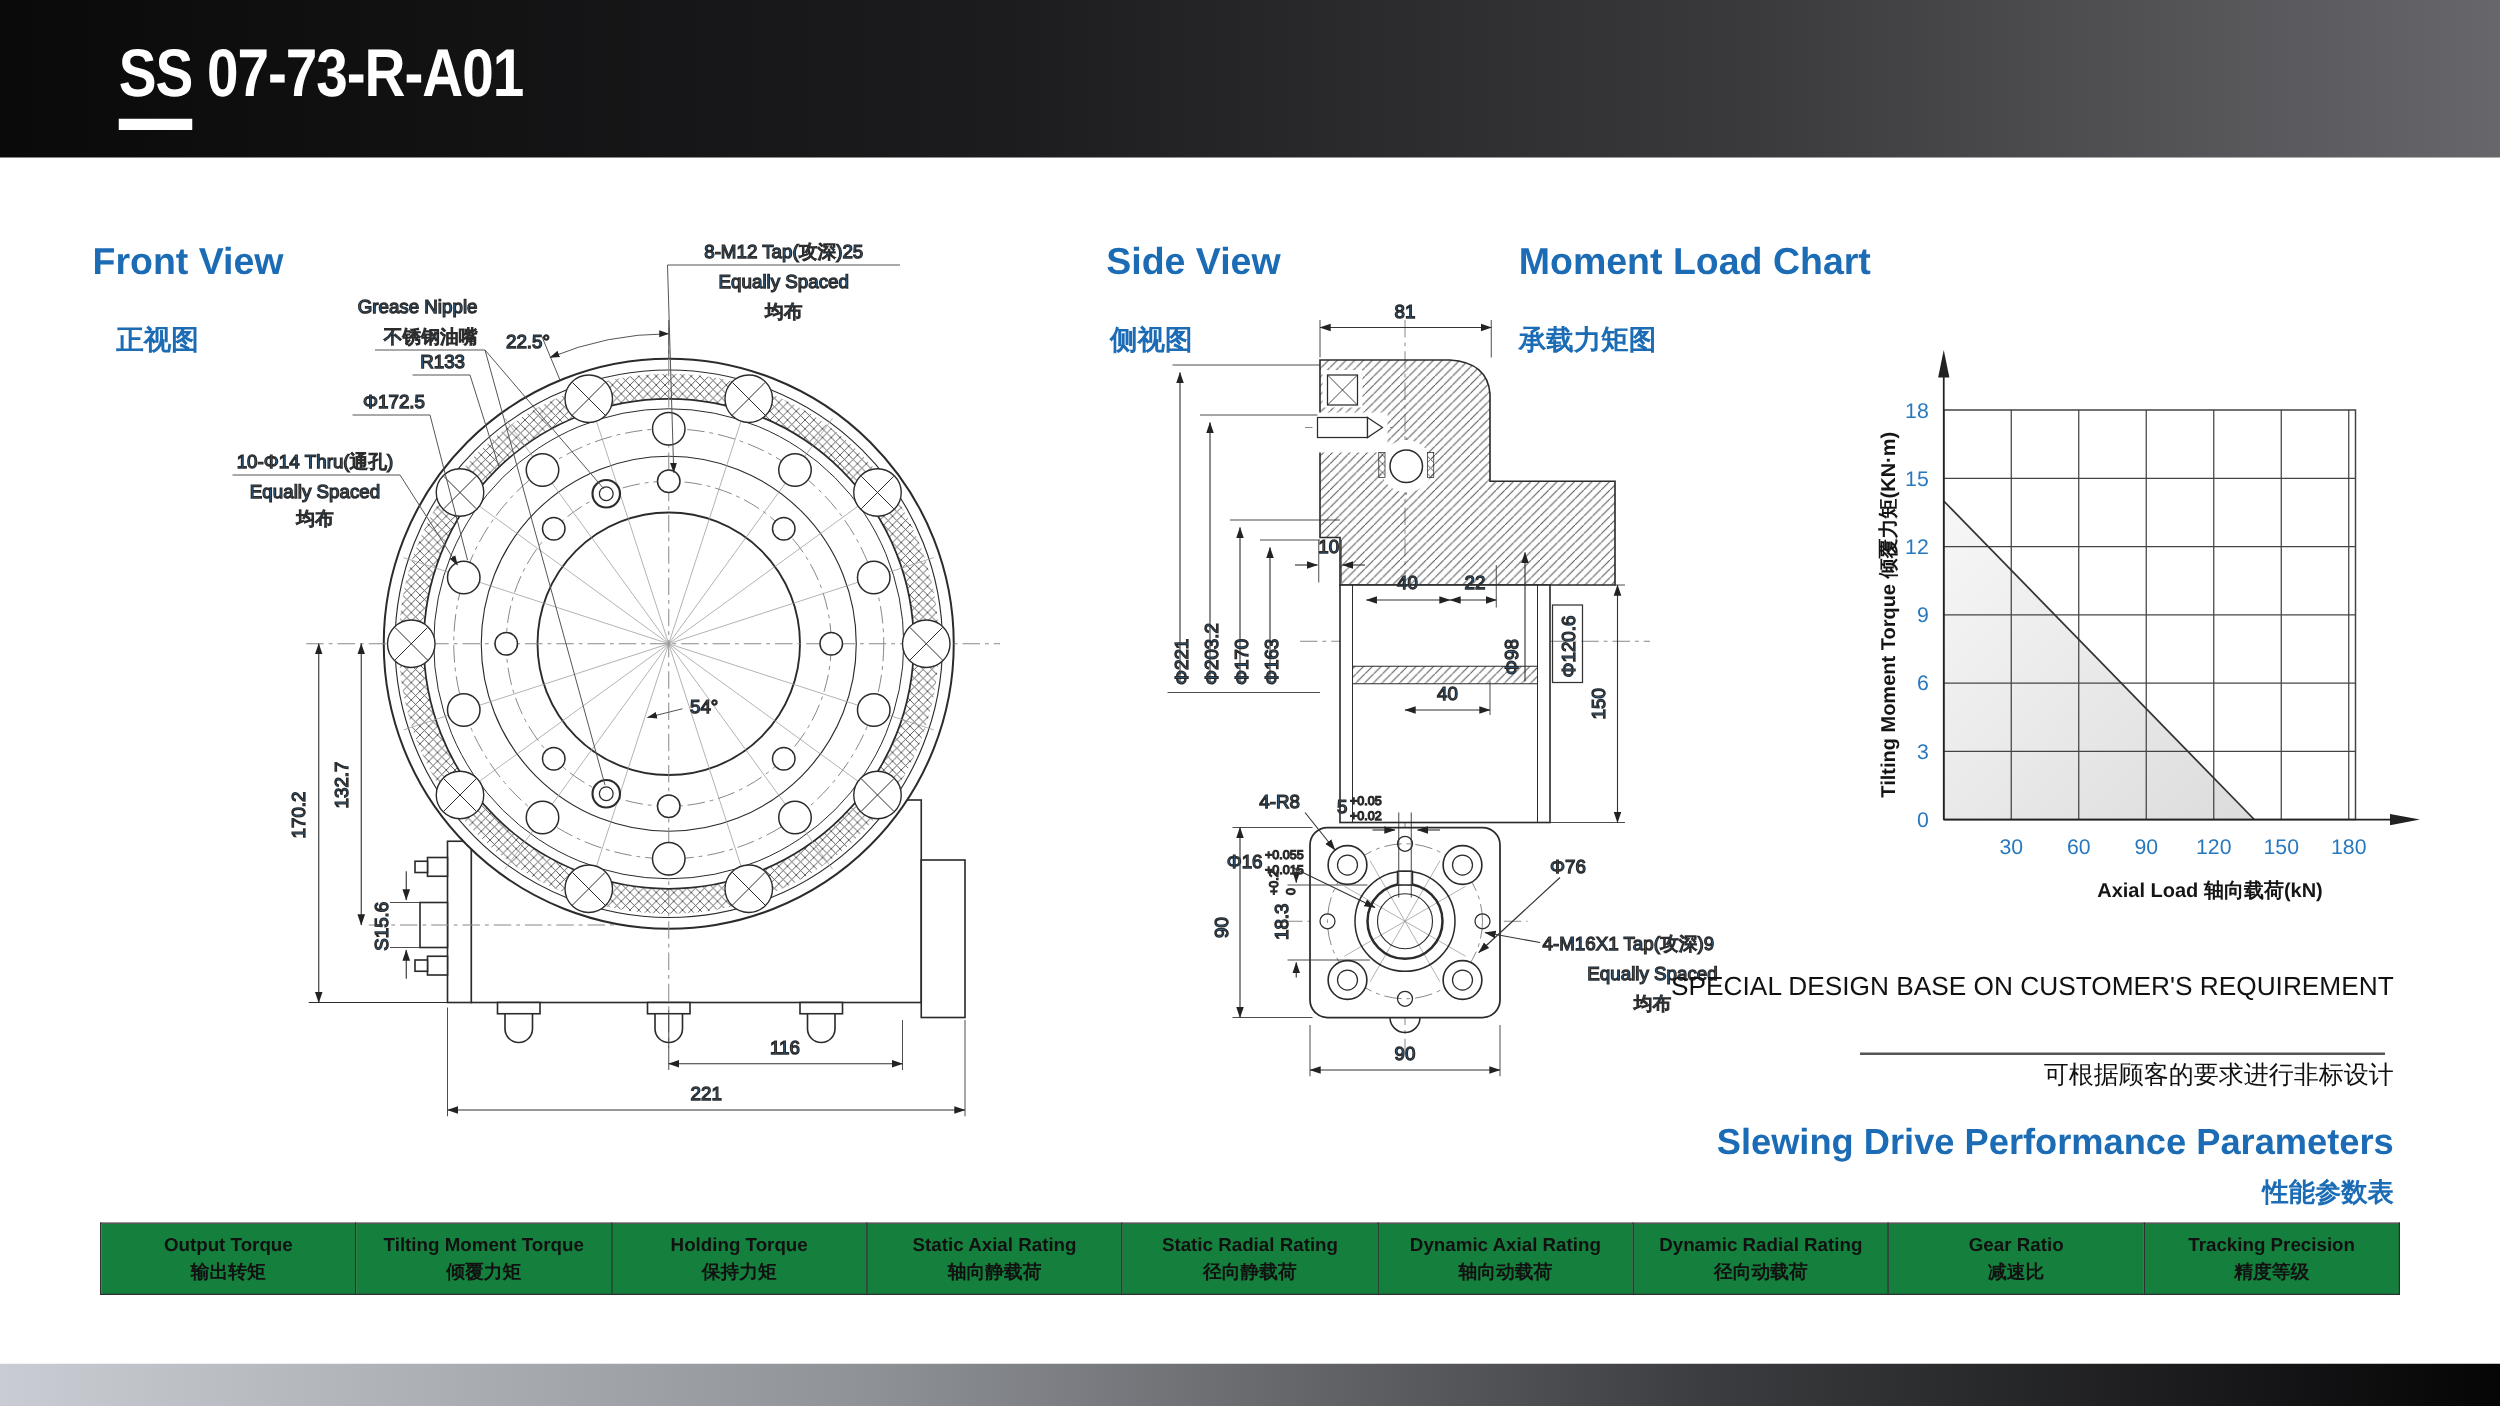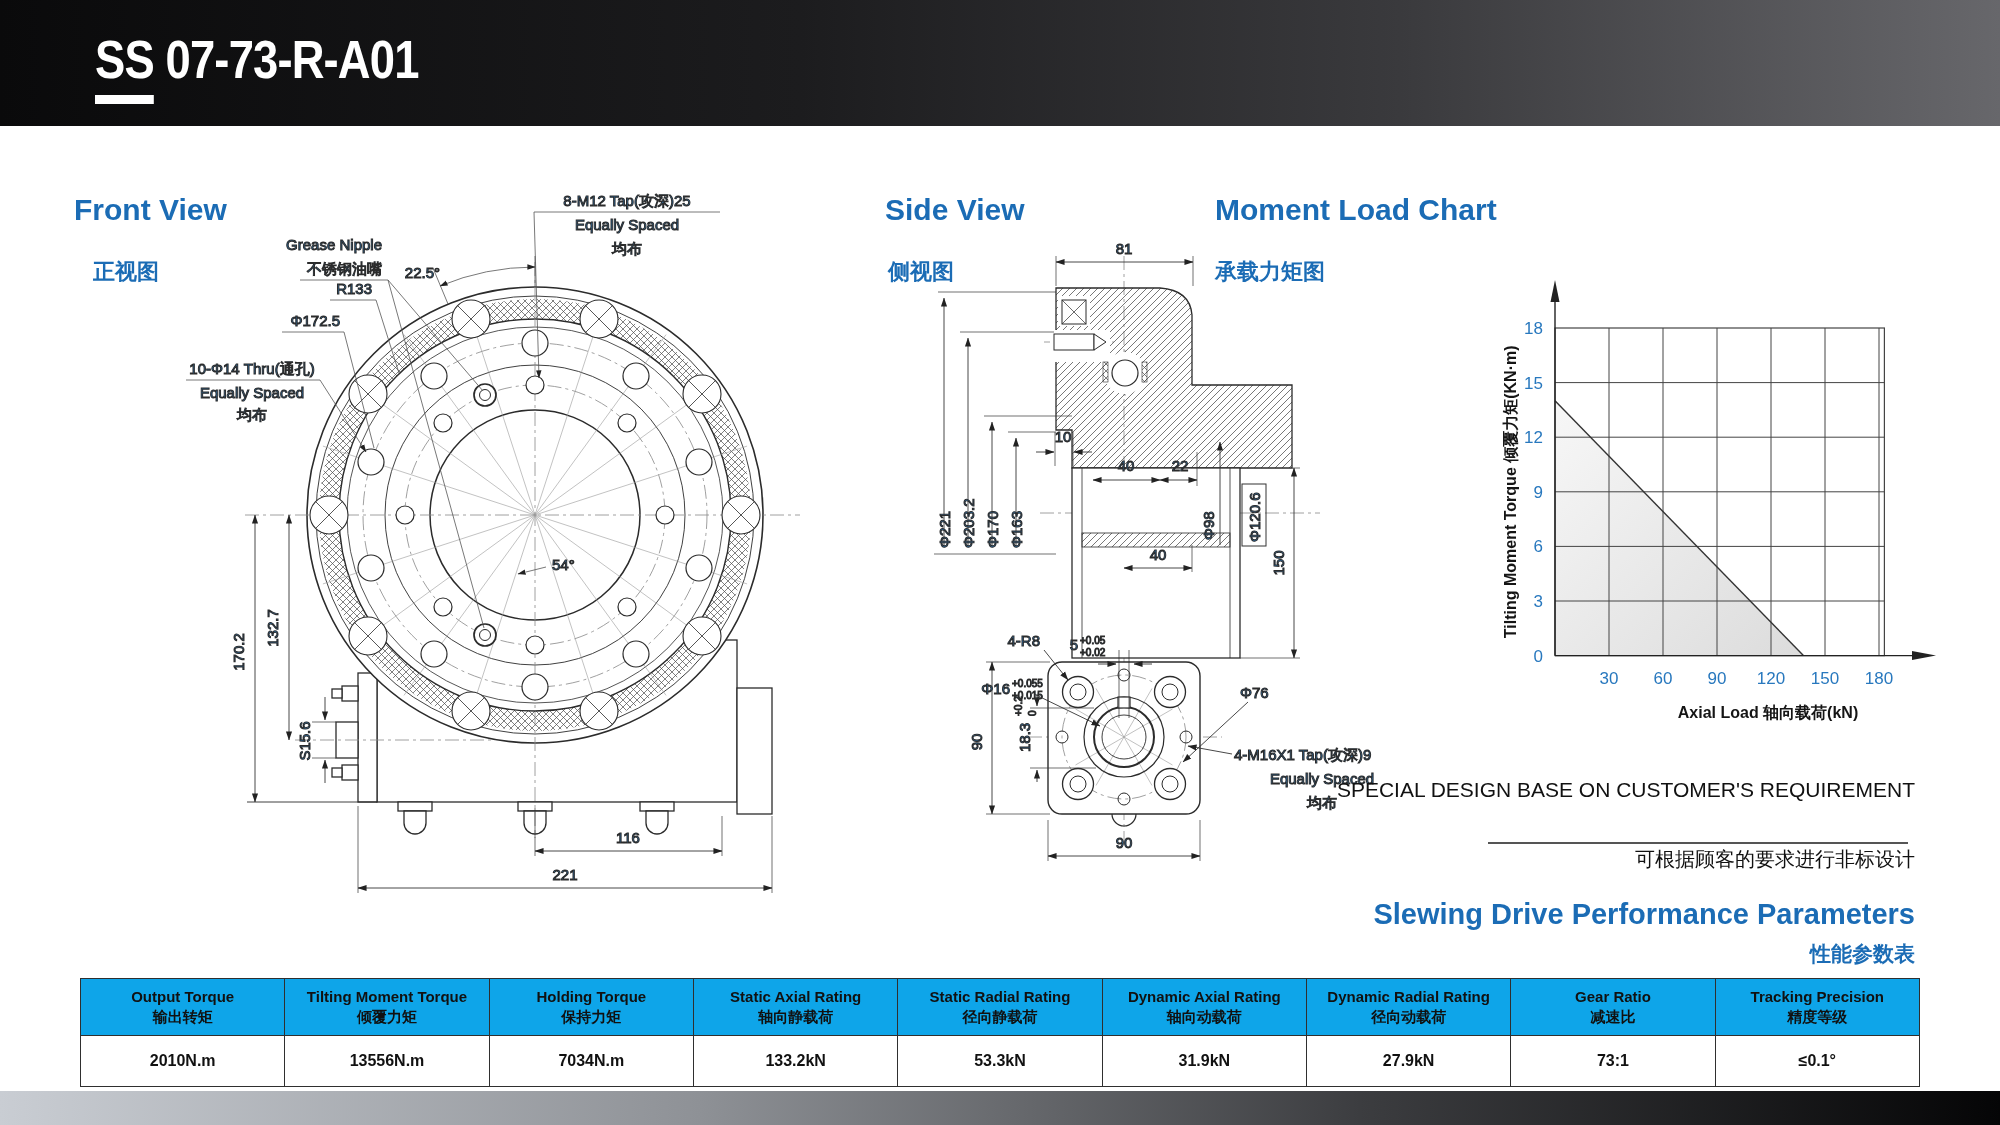--- a/index.html
+++ b/index.html
@@ -20,21 +20,21 @@
   .note-cn{position:absolute;right:85px;top:808px;width:900px;text-align:right;font-size:20px;color:#111;margin-top:38px;}
   .note-hr{position:absolute;left:1488px;top:842px;width:420px;height:2px;background:#555;}
   .perf-title{position:absolute;right:85px;top:898px;width:1000px;text-align:right;
               font-size:29px;font-weight:bold;color:#1b6cb5;}
   .perf-sub{position:absolute;right:85px;top:940px;width:1000px;text-align:right;
             font-size:21px;font-weight:bold;color:#1b6cb5;}
   
   table.perf{position:absolute;left:80px;top:978px;width:1840px;border-collapse:collapse;
              table-layout:fixed;}
   table.perf th,table.perf td{border:1.5px solid #2f2f2f;text-align:center;vertical-align:middle;}
-  table.perf th{background:#0ea5e9;height:52px;font-weight:bold;padding:2px;}
+  table.perf th{background:#15803d;height:52px;font-weight:bold;padding:2px;}
   table.perf td{height:48px;font-weight:bold;font-size:16px;color:#111;background:#fff;}
   .h-en{font-size:15px;color:#111;}
   .h-cn{font-size:15px;color:#111;margin-top:3px;font-weight:bold;}
   
   .ftr{position:absolute;left:0;bottom:0;width:2000px;height:34px;
        background:linear-gradient(90deg,#c9cdd3 0%,#8e9196 35%,#3c3d40 68%,#050506 100%);}
   
   svg text{font-family:"Liberation Sans",sans-serif;}
   .d{fill:#2b7cc2;font-size:15px;}
   .dv{fill:#2b7cc2;font-size:15px;}
@@ -449,28 +449,17 @@
           </th>
       <th>
             <div class="h-en">Gear Ratio</div>
             <div class="h-cn">减速比</div>
           </th>
       <th>
             <div class="h-en">Tracking Precision</div>
             <div class="h-cn">精度等级</div>
           </th>
     </tr>
-    <tr>
-      <td>2010N.m</td>
-      <td>13556N.m</td>
-      <td>7034N.m</td>
-      <td>133.2kN</td>
-      <td>53.3kN</td>
-      <td>31.9kN</td>
-      <td>27.9kN</td>
-      <td>73:1</td>
-      <td>≤0.1°</td>
-    </tr>
   </tbody>
     </table>
 
   <div class="ftr"></div>
 </div>
 
 </body></html>

